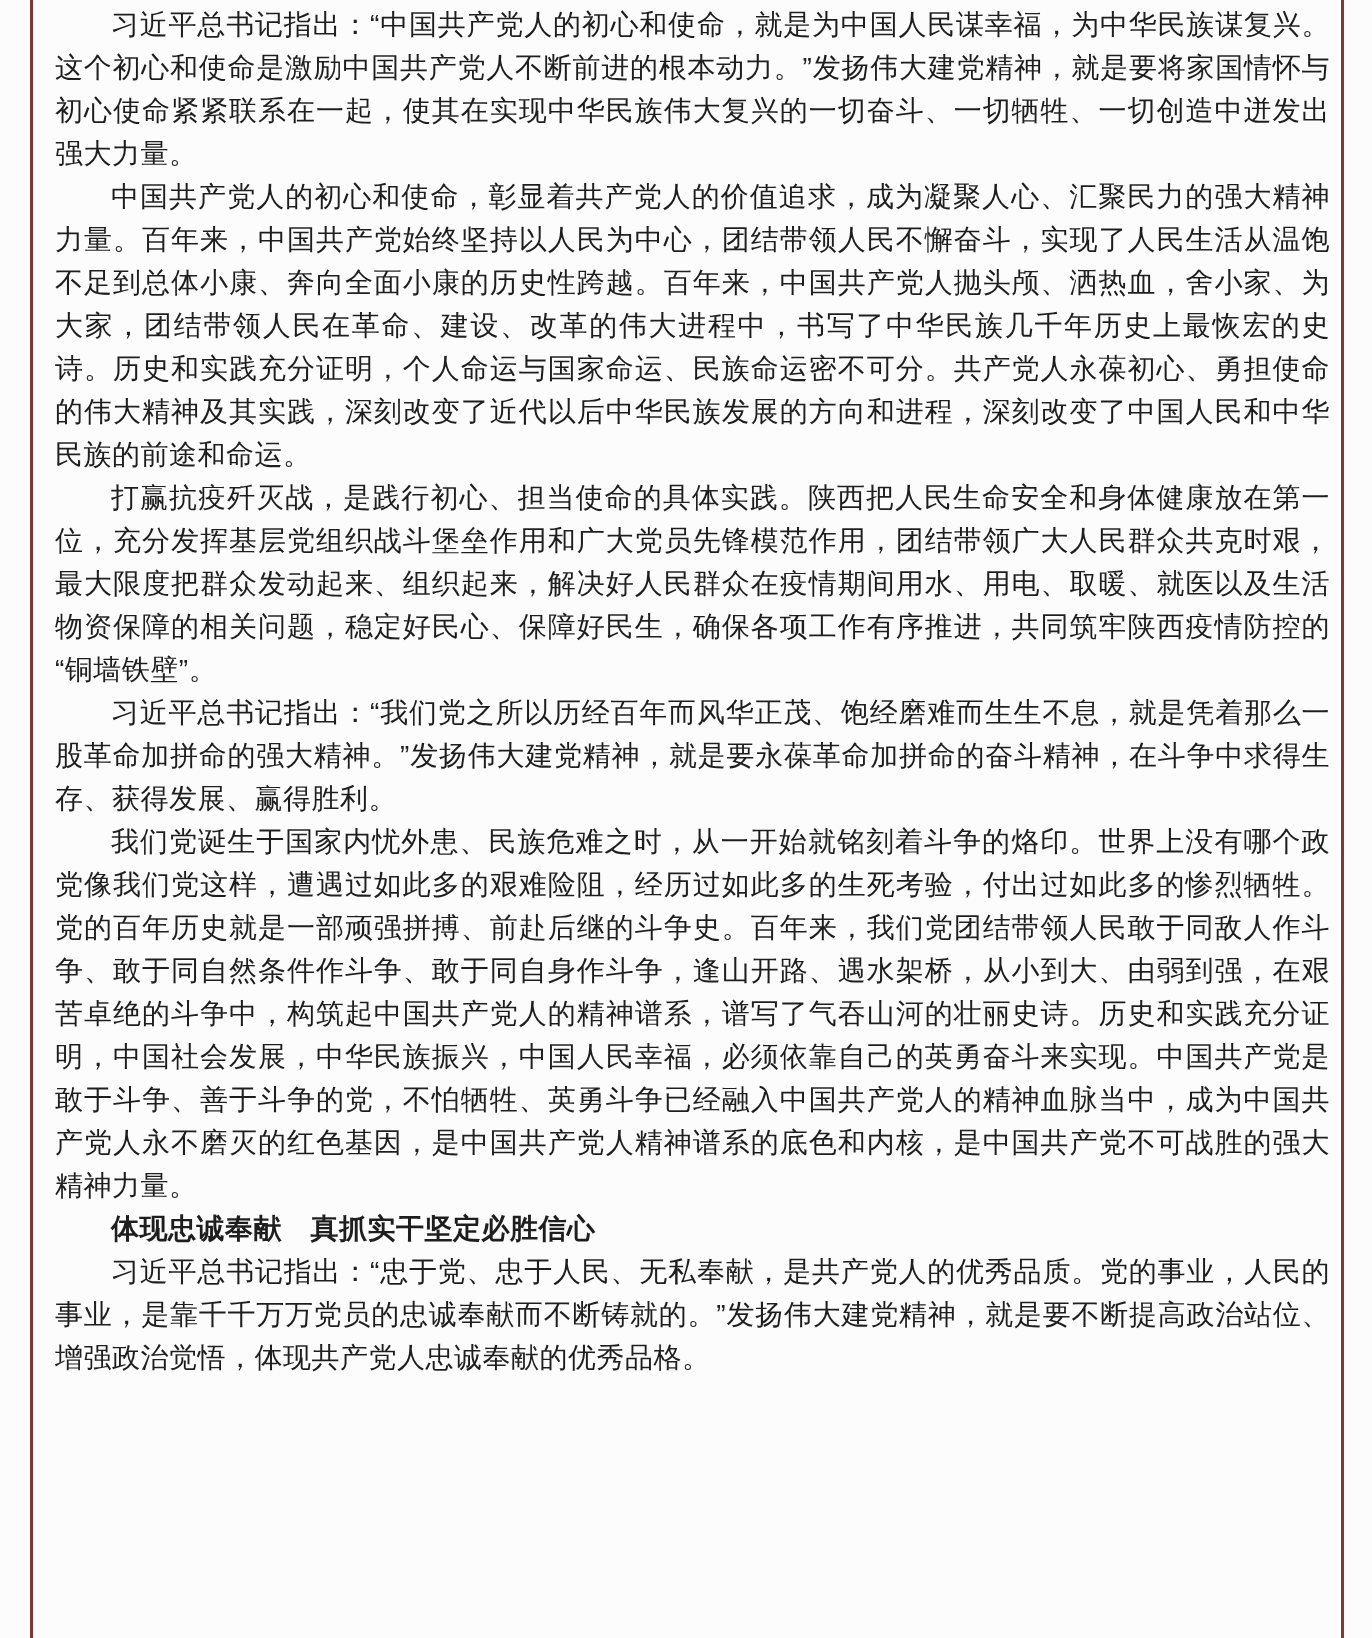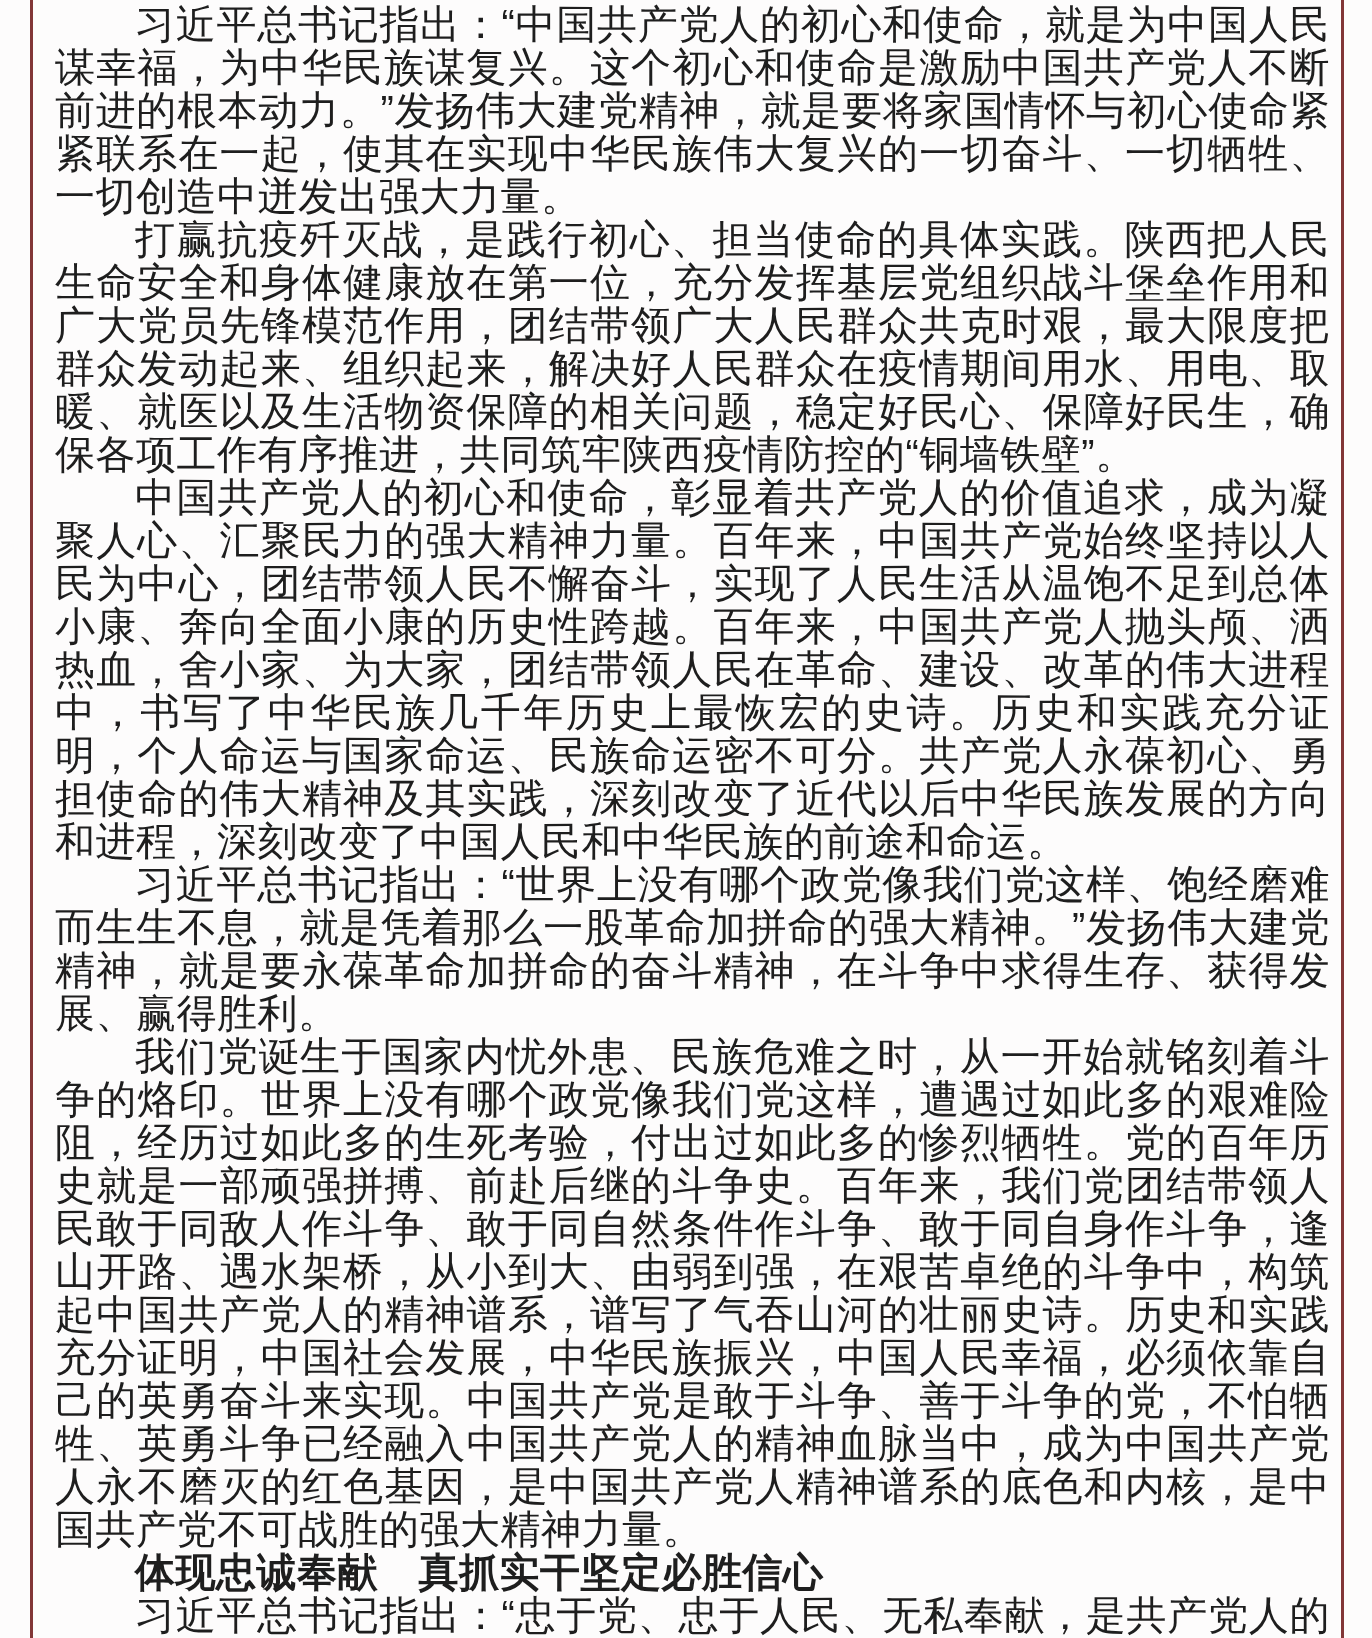--- a/index.html
+++ b/index.html
@@ -25,39 +25,39 @@
   .frame-left  { left: 30px; }
   .frame-right { left: 1341px; }
   .content {
     position: absolute;
     left: 33px;
     width: 1308px;
     top: 0;
     padding: 3px 11px 8px 22px;
   }
   .content p {
-    font-size: 40px;
+    font-size: 28px;
     line-height: 43px;
     color: var(--text, #1e1e1e);
     text-align: justify;
     text-indent: 2em;
     letter-spacing: 0.5px;
   }
   .section-heading {
     font-weight: bold;
   }
 </style>
 </head>
 <body>
 
 <div class="page">
   <div class="frame-line frame-left"></div>
   <div class="content" id="article-content">
       <p class="body-paragraph">习近平总书记指出：“中国共产党人的初心和使命，就是为中国人民谋幸福，为中华民族谋复兴。这个初心和使命是激励中国共产党人不断前进的根本动力。”发扬伟大建党精神，就是要将家国情怀与初心使命紧紧联系在一起，使其在实现中华民族伟大复兴的一切奋斗、一切牺牲、一切创造中迸发出强大力量。</p>
+      <p class="body-paragraph">中国共产党人的初心和使命，彰显着共产党人的价值追求，成为凝聚人心、汇聚民力的强大精神力量。百年来，中国共产党始终坚持以人民为中心，团结带领人民不懈奋斗，实现了人民生活从温饱不足到总体小康、奔向全面小康的历史性跨越。百年来，中国共产党人抛头颅、洒热血，舍小家、为大家，团结带领人民在革命、建设、改革的伟大进程中，书写了中华民族几千年历史上最恢宏的史诗。历史和实践充分证明，个人命运与国家命运、民族命运密不可分。共产党人永葆初心、勇担使命的伟大精神及其实践，深刻改变了近代以后中华民族发展的方向和进程，深刻改变了中国人民和中华民族的前途和命运。</p>
       <p class="body-paragraph">打赢抗疫歼灭战，是践行初心、担当使命的具体实践。陕西把人民生命安全和身体健康放在第一位，充分发挥基层党组织战斗堡垒作用和广大党员先锋模范作用，团结带领广大人民群众共克时艰，最大限度把群众发动起来、组织起来，解决好人民群众在疫情期间用水、用电、取暖、就医以及生活物资保障的相关问题，稳定好民心、保障好民生，确保各项工作有序推进，共同筑牢陕西疫情防控的“铜墙铁壁”。</p>
-      <p class="body-paragraph">中国共产党人的初心和使命，彰显着共产党人的价值追求，成为凝聚人心、汇聚民力的强大精神力量。百年来，中国共产党始终坚持以人民为中心，团结带领人民不懈奋斗，实现了人民生活从温饱不足到总体小康、奔向全面小康的历史性跨越。百年来，中国共产党人抛头颅、洒热血，舍小家、为大家，团结带领人民在革命、建设、改革的伟大进程中，书写了中华民族几千年历史上最恢宏的史诗。历史和实践充分证明，个人命运与国家命运、民族命运密不可分。共产党人永葆初心、勇担使命的伟大精神及其实践，深刻改变了近代以后中华民族发展的方向和进程，深刻改变了中国人民和中华民族的前途和命运。</p>
-      <p class="body-paragraph">习近平总书记指出：“世界上没有哪个政党像我们党这样、饱经磨难而生生不息，就是凭着那么一股革命加拼命的强大精神。”发扬伟大建党精神，就是要永葆革命加拼命的奋斗精神，在斗争中求得生存、获得发展、赢得胜利。</p>
+      <p class="body-paragraph">习近平总书记指出：“我们党之所以历经百年而风华正茂、饱经磨难而生生不息，就是凭着那么一股革命加拼命的强大精神。”发扬伟大建党精神，就是要永葆革命加拼命的奋斗精神，在斗争中求得生存、获得发展、赢得胜利。</p>
       <p class="body-paragraph">我们党诞生于国家内忧外患、民族危难之时，从一开始就铭刻着斗争的烙印。世界上没有哪个政党像我们党这样，遭遇过如此多的艰难险阻，经历过如此多的生死考验，付出过如此多的惨烈牺牲。党的百年历史就是一部顽强拼搏、前赴后继的斗争史。百年来，我们党团结带领人民敢于同敌人作斗争、敢于同自然条件作斗争、敢于同自身作斗争，逢山开路、遇水架桥，从小到大、由弱到强，在艰苦卓绝的斗争中，构筑起中国共产党人的精神谱系，谱写了气吞山河的壮丽史诗。历史和实践充分证明，中国社会发展，中华民族振兴，中国人民幸福，必须依靠自己的英勇奋斗来实现。中国共产党是敢于斗争、善于斗争的党，不怕牺牲、英勇斗争已经融入中国共产党人的精神血脉当中，成为中国共产党人永不磨灭的红色基因，是中国共产党人精神谱系的底色和内核，是中国共产党不可战胜的强大精神力量。</p>
       <p class="section-heading">体现忠诚奉献　真抓实干坚定必胜信心</p>
       <p class="body-paragraph">习近平总书记指出：“忠于党、忠于人民、无私奉献，是共产党人的优秀品质。党的事业，人民的事业，是靠千千万万党员的忠诚奉献而不断铸就的。”发扬伟大建党精神，就是要不断提高政治站位、增强政治觉悟，体现共产党人忠诚奉献的优秀品格。</p>
     </div>
   <div class="frame-line frame-right"></div>
 </div>
 
 </body></html>

